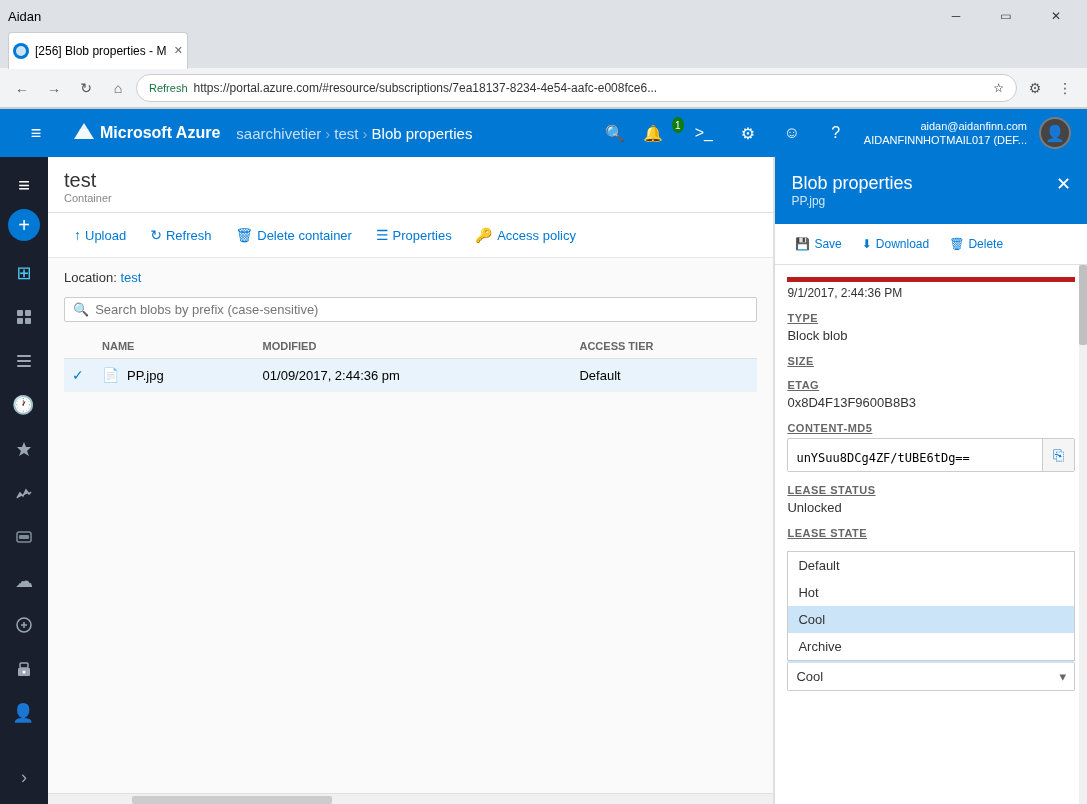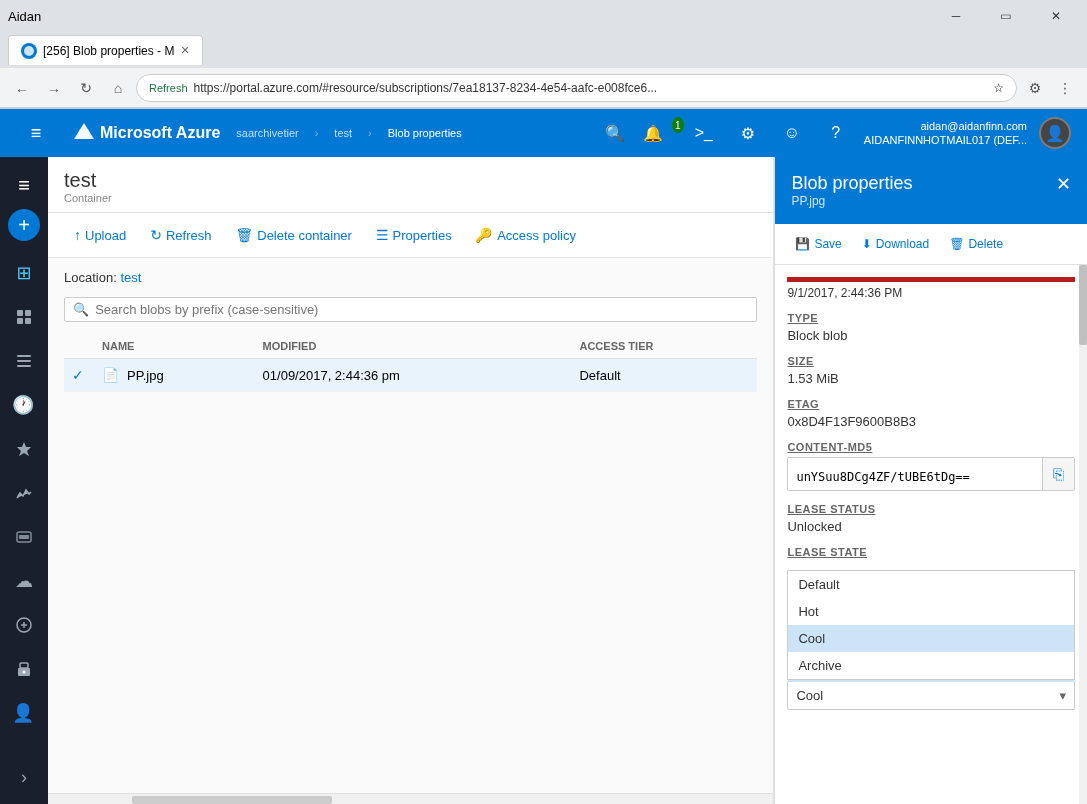--- a/index.html
+++ b/index.html
@@ -2,38 +2,38 @@
 <html><head>
   <meta charset="utf-8">
   <style>
     * { box-sizing: border-box; margin: 0; padding: 0; }
     body { font-family: 'Segoe UI', Arial, sans-serif; font-size: 13px; background: #f2f2f2; overflow: hidden; width: 1087px; height: 804px; }
 
     
     .browser-chrome { background: #f1f3f4; border-bottom: 1px solid #ccc; }
     .browser-titlebar { display: flex; align-items: center; justify-content: space-between; padding: 16px 8px; background: #dee1e6; height: 32px; }
     .browser-tabs { display: flex; align-items: center; height: 36px; background: #dee1e6; padding: 0 8px; }
-    .browser-tab { display: flex; align-items: center; background: #fff; border-radius: 4px 4px 0 0; padding: 0 12px; height: 30px; font-size: 12px; gap: 6px; min-width: 180px; border: 1px solid #ccc; border-bottom: none; }
+    .browser-tab { display: flex; align-items: center; background: #fff; border-radius: 4px 4px 0 0; padding: 0 4px; height: 37px; font-size: 12px; gap: 6px; min-width: 180px; border: 1px solid #ccc; border-bottom: none; }
     .tab-favicon { width: 16px; height: 16px; background: #0078d4; border-radius: 50%; display: flex; align-items: center; justify-content: center; }
     .tab-close { margin-left: auto; cursor: pointer; color: #666; font-size: 11px; }
     .browser-toolbar { display: flex; align-items: center; padding: 4px 8px; gap: 4px; background: #f1f3f4; height: 40px; border-bottom: 1px solid #ccc; }
     .nav-btn { width: 28px; height: 28px; border: none; background: transparent; border-radius: 4px; cursor: pointer; font-size: 14px; color: #555; display: flex; align-items: center; justify-content: center; }
     .address-bar { flex: 1; display: flex; align-items: center; background: #fff; border: 1px solid #ccc; border-radius: 20px; padding: 0 12px; height: 28px; font-size: 12px; gap: 6px; }
     .address-bar .secure { color: #1a7340; font-size: 11px; }
     .address-bar .url { color: #333; font-size: 12px; flex: 1; }
     .window-controls { display: flex; gap: 4px; }
     .win-btn { width: 46px; height: 28px; border: none; background: transparent; cursor: pointer; font-size: 12px; color: #333; display: flex; align-items: center; justify-content: center; }
     .toolbar-extras { display: flex; align-items: center; gap: 2px; }
 
     
     .portal { display: flex; flex-direction: column; height: calc(804px - 108px); }
     .portal-header { background: #0078d4; height: 48px; display: flex; align-items: center; padding: 0 16px; gap: 16px; }
     .portal-logo { color: white; font-size: 16px; font-weight: 600; display: flex; align-items: center; gap: 4px; }
     .portal-logo-icon { width: 24px; height: 24px; }
-    .breadcrumb { display: flex; align-items: center; color: #c8dff5; font-size: 11px; gap: 16px; }
+    .breadcrumb { display: flex; align-items: center; color: #c8dff5; font-size: 15px; gap: 4px; }
     .breadcrumb .current { color: white; font-weight: 500; }
     .portal-header-right { margin-left: auto; display: flex; align-items: center; gap: 12px; }
     .header-icon { color: white; font-size: 16px; cursor: pointer; width: 32px; height: 32px; display: flex; align-items: center; justify-content: center; border-radius: 4px; }
     .user-info { color: white; font-size: 11px; text-align: right; line-height: 1.3; }
     .user-avatar { width: 32px; height: 32px; border-radius: 50%; background: #444; border: 2px solid rgba(255,255,255,0.3); display: flex; align-items: center; justify-content: center; }
 
     
     .main-layout { display: flex; flex: 1; overflow: hidden; }
     .sidebar { width: 48px; background: #1a1f2e; display: flex; flex-direction: column; align-items: center; padding-top: 8px; gap: 4px; }
     .sidebar-item { width: 40px; height: 40px; display: flex; align-items: center; justify-content: center; border-radius: 4px; cursor: pointer; color: #9ba6b2; font-size: 18px; }
@@ -323,21 +323,20 @@
             <span>Delete</span>
           </button>
         </div>
         <div class="panel-content" style="position:relative;">
           <div class="panel-timestamp">9/1/2017, 2:44:36 PM</div>
 
           <div class="prop-label">TYPE</div>
           <div class="prop-value">Block blob</div>
 
           <div class="prop-label">SIZE</div>
-          <div class="prop-value">1.53 MiB</div>
 
           <div class="prop-label">ETAG</div>
           <div class="prop-value">0x8D4F13F9600B8B3</div>
 
           <div class="prop-label">CONTENT-MD5</div>
           <div class="prop-input">
             <input type="text" style="flex: 1 1 0%; padding: 6px 8px; border: none; outline: none; font-size: 12px; font-family: monospace;" value="unYSuu8DCg4ZF/tUBE6tDg==">
             <div class="prop-input-btn">⎘</div>
           </div>
 

